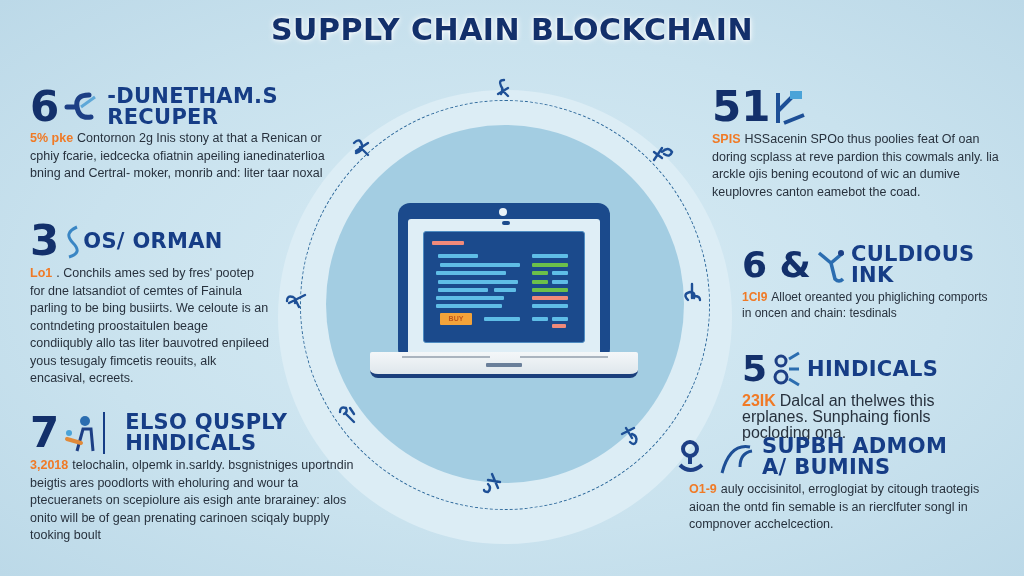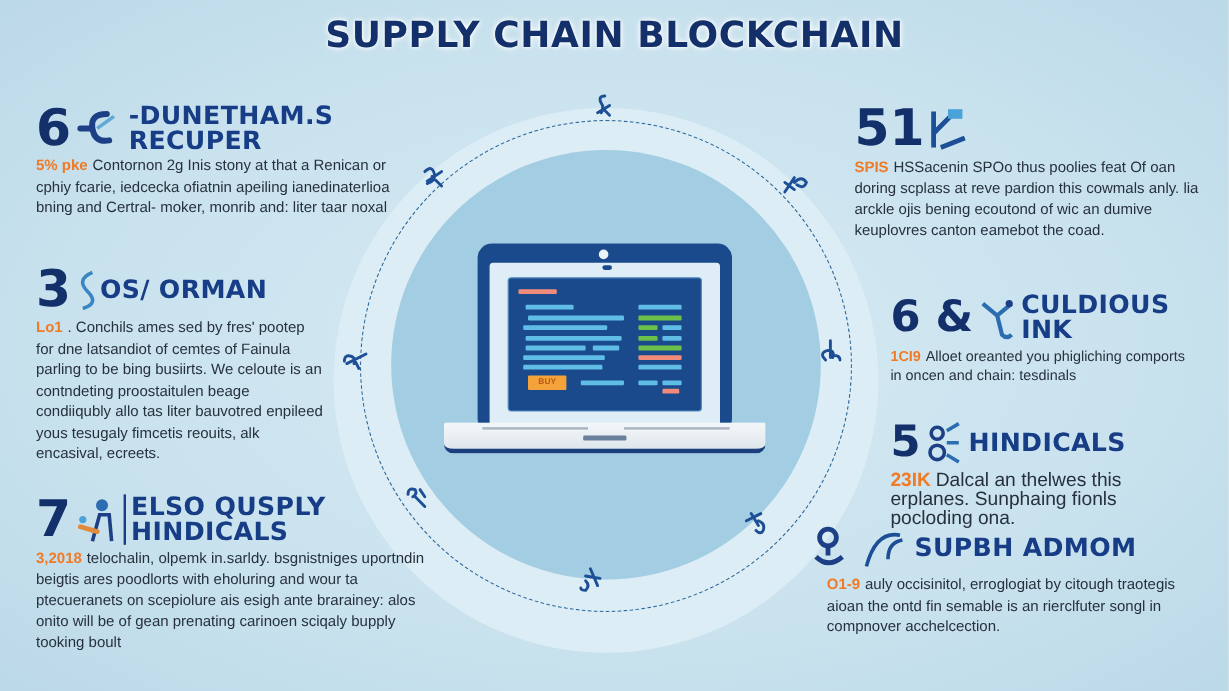--- a/index.html
+++ b/index.html
@@ -182,21 +182,21 @@
 
 <div class="block" style="left:30px;top:412px;width:325px">
   <div class="head">
     <span class="big-num">7</span>
     <svg class="head-icon" style="width:36px" viewBox="0 0 36 40">
         <circle cx="22" cy="8" r="5" fill="#2b6db0"></circle>
         <path d="M14 38 l6 -22 l8 0 l2 22" fill="none" stroke="#1d3f85" stroke-width="3"></path>
         <path d="M4 26 l14 4" stroke="#e08a3a" stroke-width="4" stroke-linecap="round"></path>
         <circle cx="6" cy="20" r="3" fill="#4aa3d8"></circle>
       </svg>
-    <div style="border-left:2px solid #163d86;padding-left:4px">
+    <div style="border-left:2px solid #163d86;padding-left:20px">
       <div class="head-text">ELSO QUSPLY</div>
       <div class="head-text">HINDICALS</div>
     </div>
   </div>
   <div class="body-text">
     <span class="hl">3,2018</span><span>telochalin, olpemk in.sarldy. bsgnistniges uportndin beigtis ares poodlorts with eholuring and wour ta ptecueranets on scepiolure ais esigh ante brarainey: alos onito will be of gean prenating carinoen sciqaly bupply tooking boult</span>
   </div>
 </div>
 
 <div class="block" style="left:712px;top:86px;width:300px">
@@ -250,18 +250,19 @@
   <div class="head">
     <svg class="head-icon" style="width:34px;margin-left:0" viewBox="0 0 34 40">
         <circle cx="14" cy="12" r="7" fill="none" stroke="#1d3f85" stroke-width="4"></circle>
         <path d="M14 19 v8 M4 28 q10 10 22 0" fill="none" stroke="#1d3f85" stroke-width="4"></path>
       </svg>
     <svg class="head-icon" style="width:40px" viewBox="0 0 40 40">
         <path d="M4 36 q8 -30 28 -26 M22 30 q0 -14 12 -16" fill="none" stroke="#1d4f96" stroke-width="3"></path>
       </svg>
     <div>
       <div class="head-text">SUPBH ADMOM</div>
+      <div class="head-text">A/ BUMINS</div>
     </div>
   </div>
   <div class="body-text" style="margin-left:13px">
     <span class="hl">O1-9</span><span>auly occisinitol, erroglogiat by citough traotegis aioan the ontd fin semable is an rierclfuter songl in compnover acchelcection.</span>
   </div>
 </div>
 
 </body></html>

